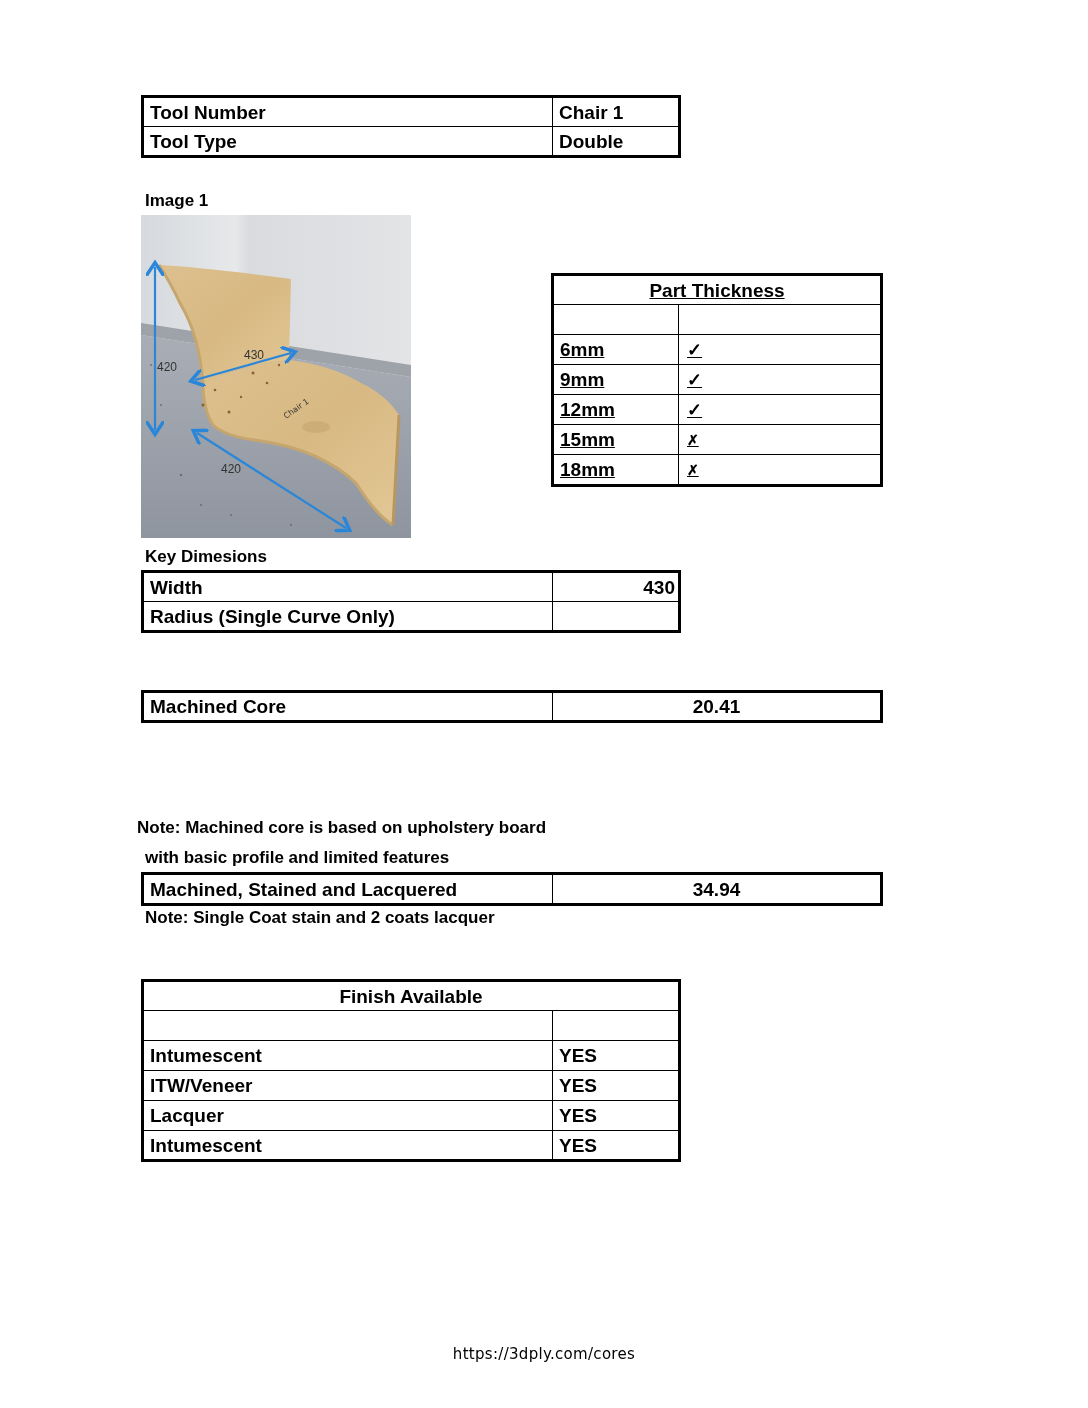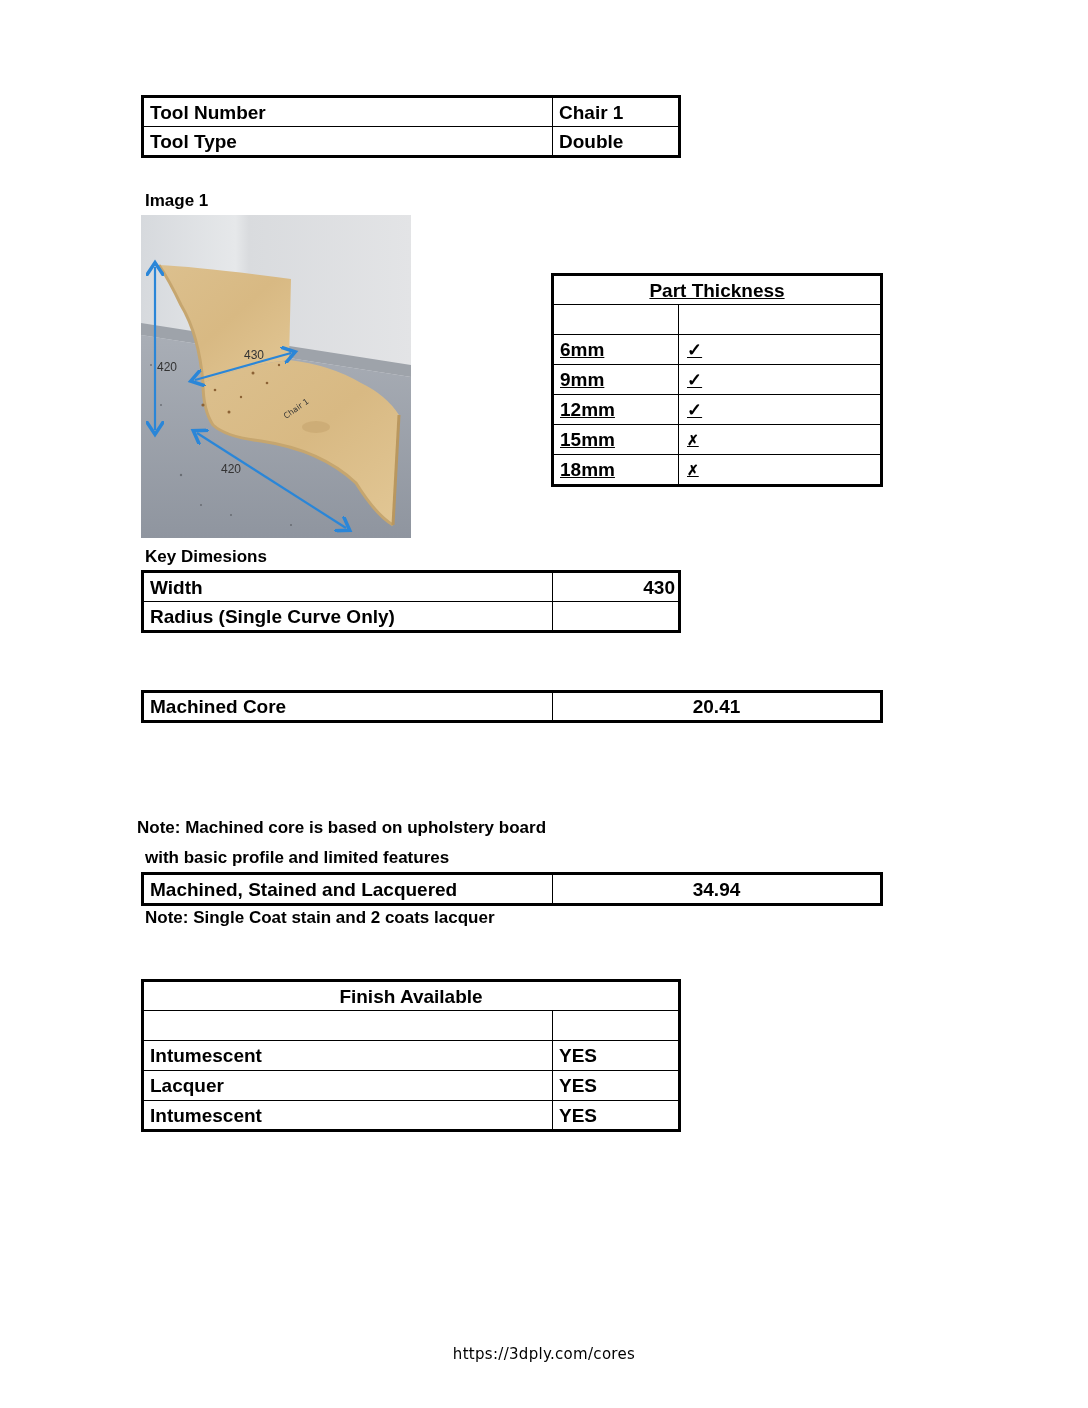--- a/index.html
+++ b/index.html
@@ -249,20 +249,24 @@
   </tr>
   <tr style="height:30px">
     <td></td>
     <td></td>
   </tr>
   <tr style="height:30px">
     <td>Intumescent</td>
     <td>YES</td>
   </tr>
   <tr style="height:30px">
+    <td>ITW/Veneer</td>
+    <td>YES</td>
+  </tr>
+  <tr style="height:30px">
     <td>Lacquer</td>
     <td>YES</td>
   </tr>
   <tr style="height:30px">
     <td>Intumescent</td>
     <td>YES</td>
   </tr>
 </tbody>
   </table>
 

